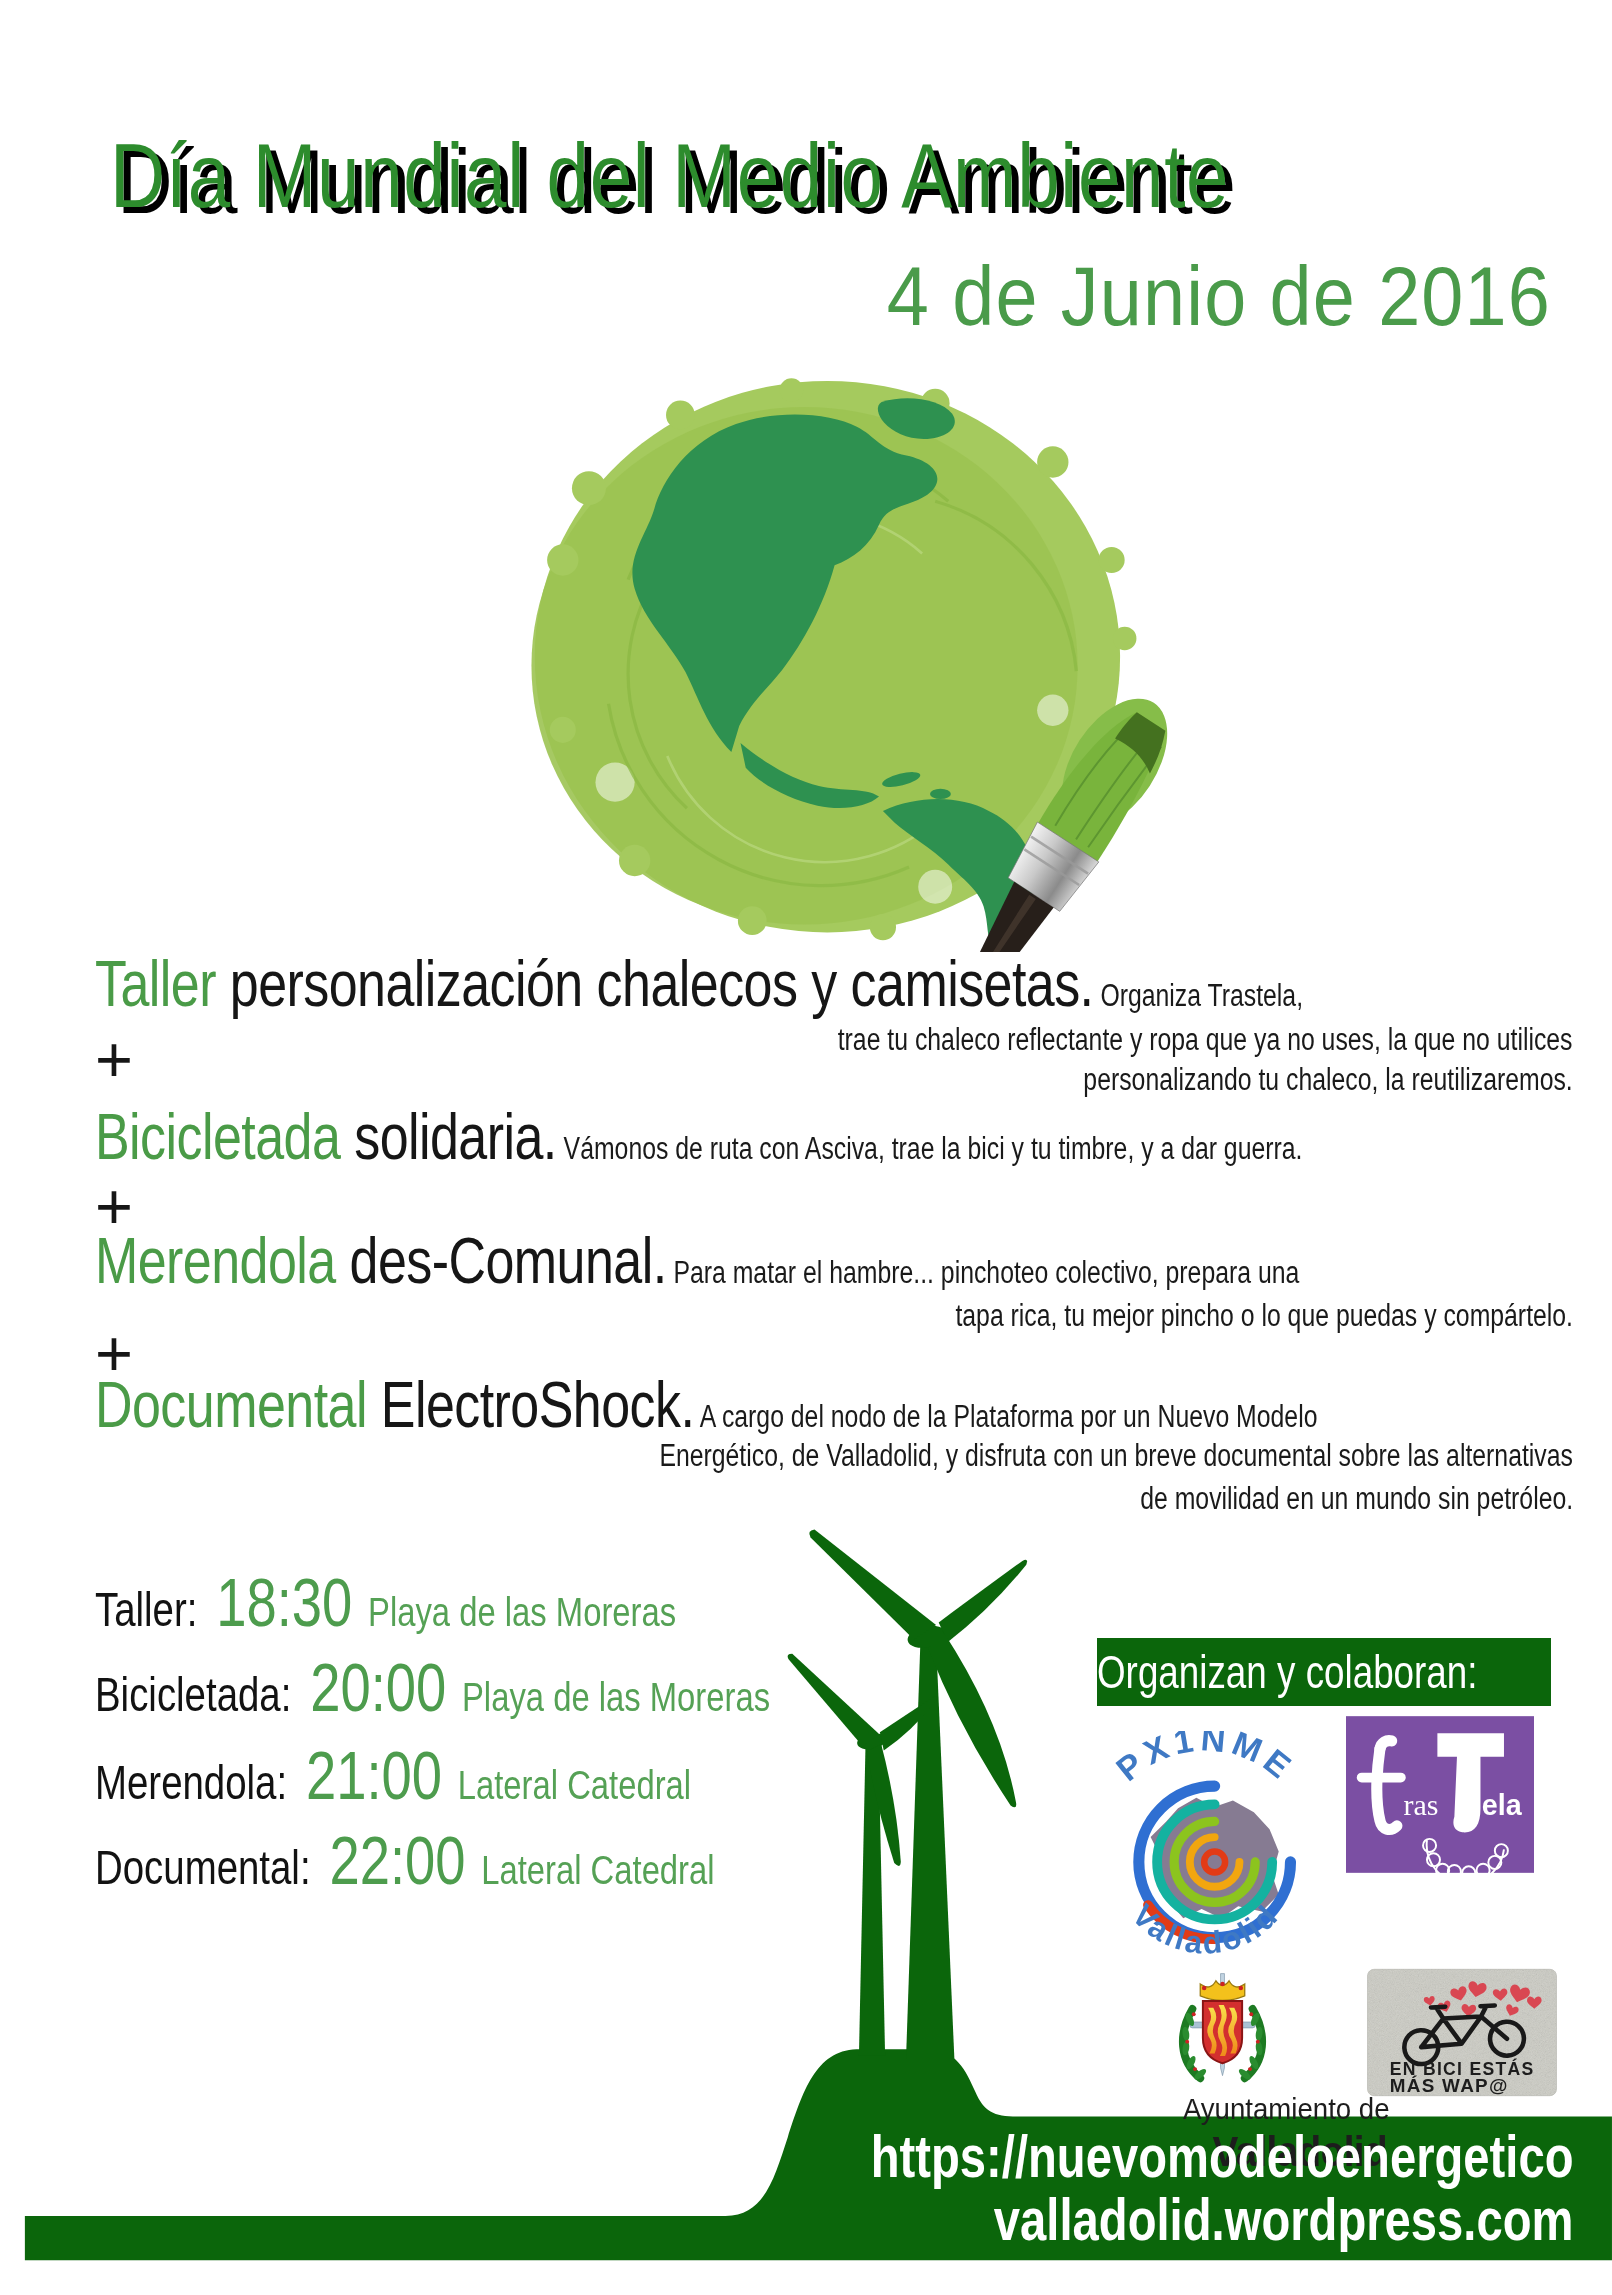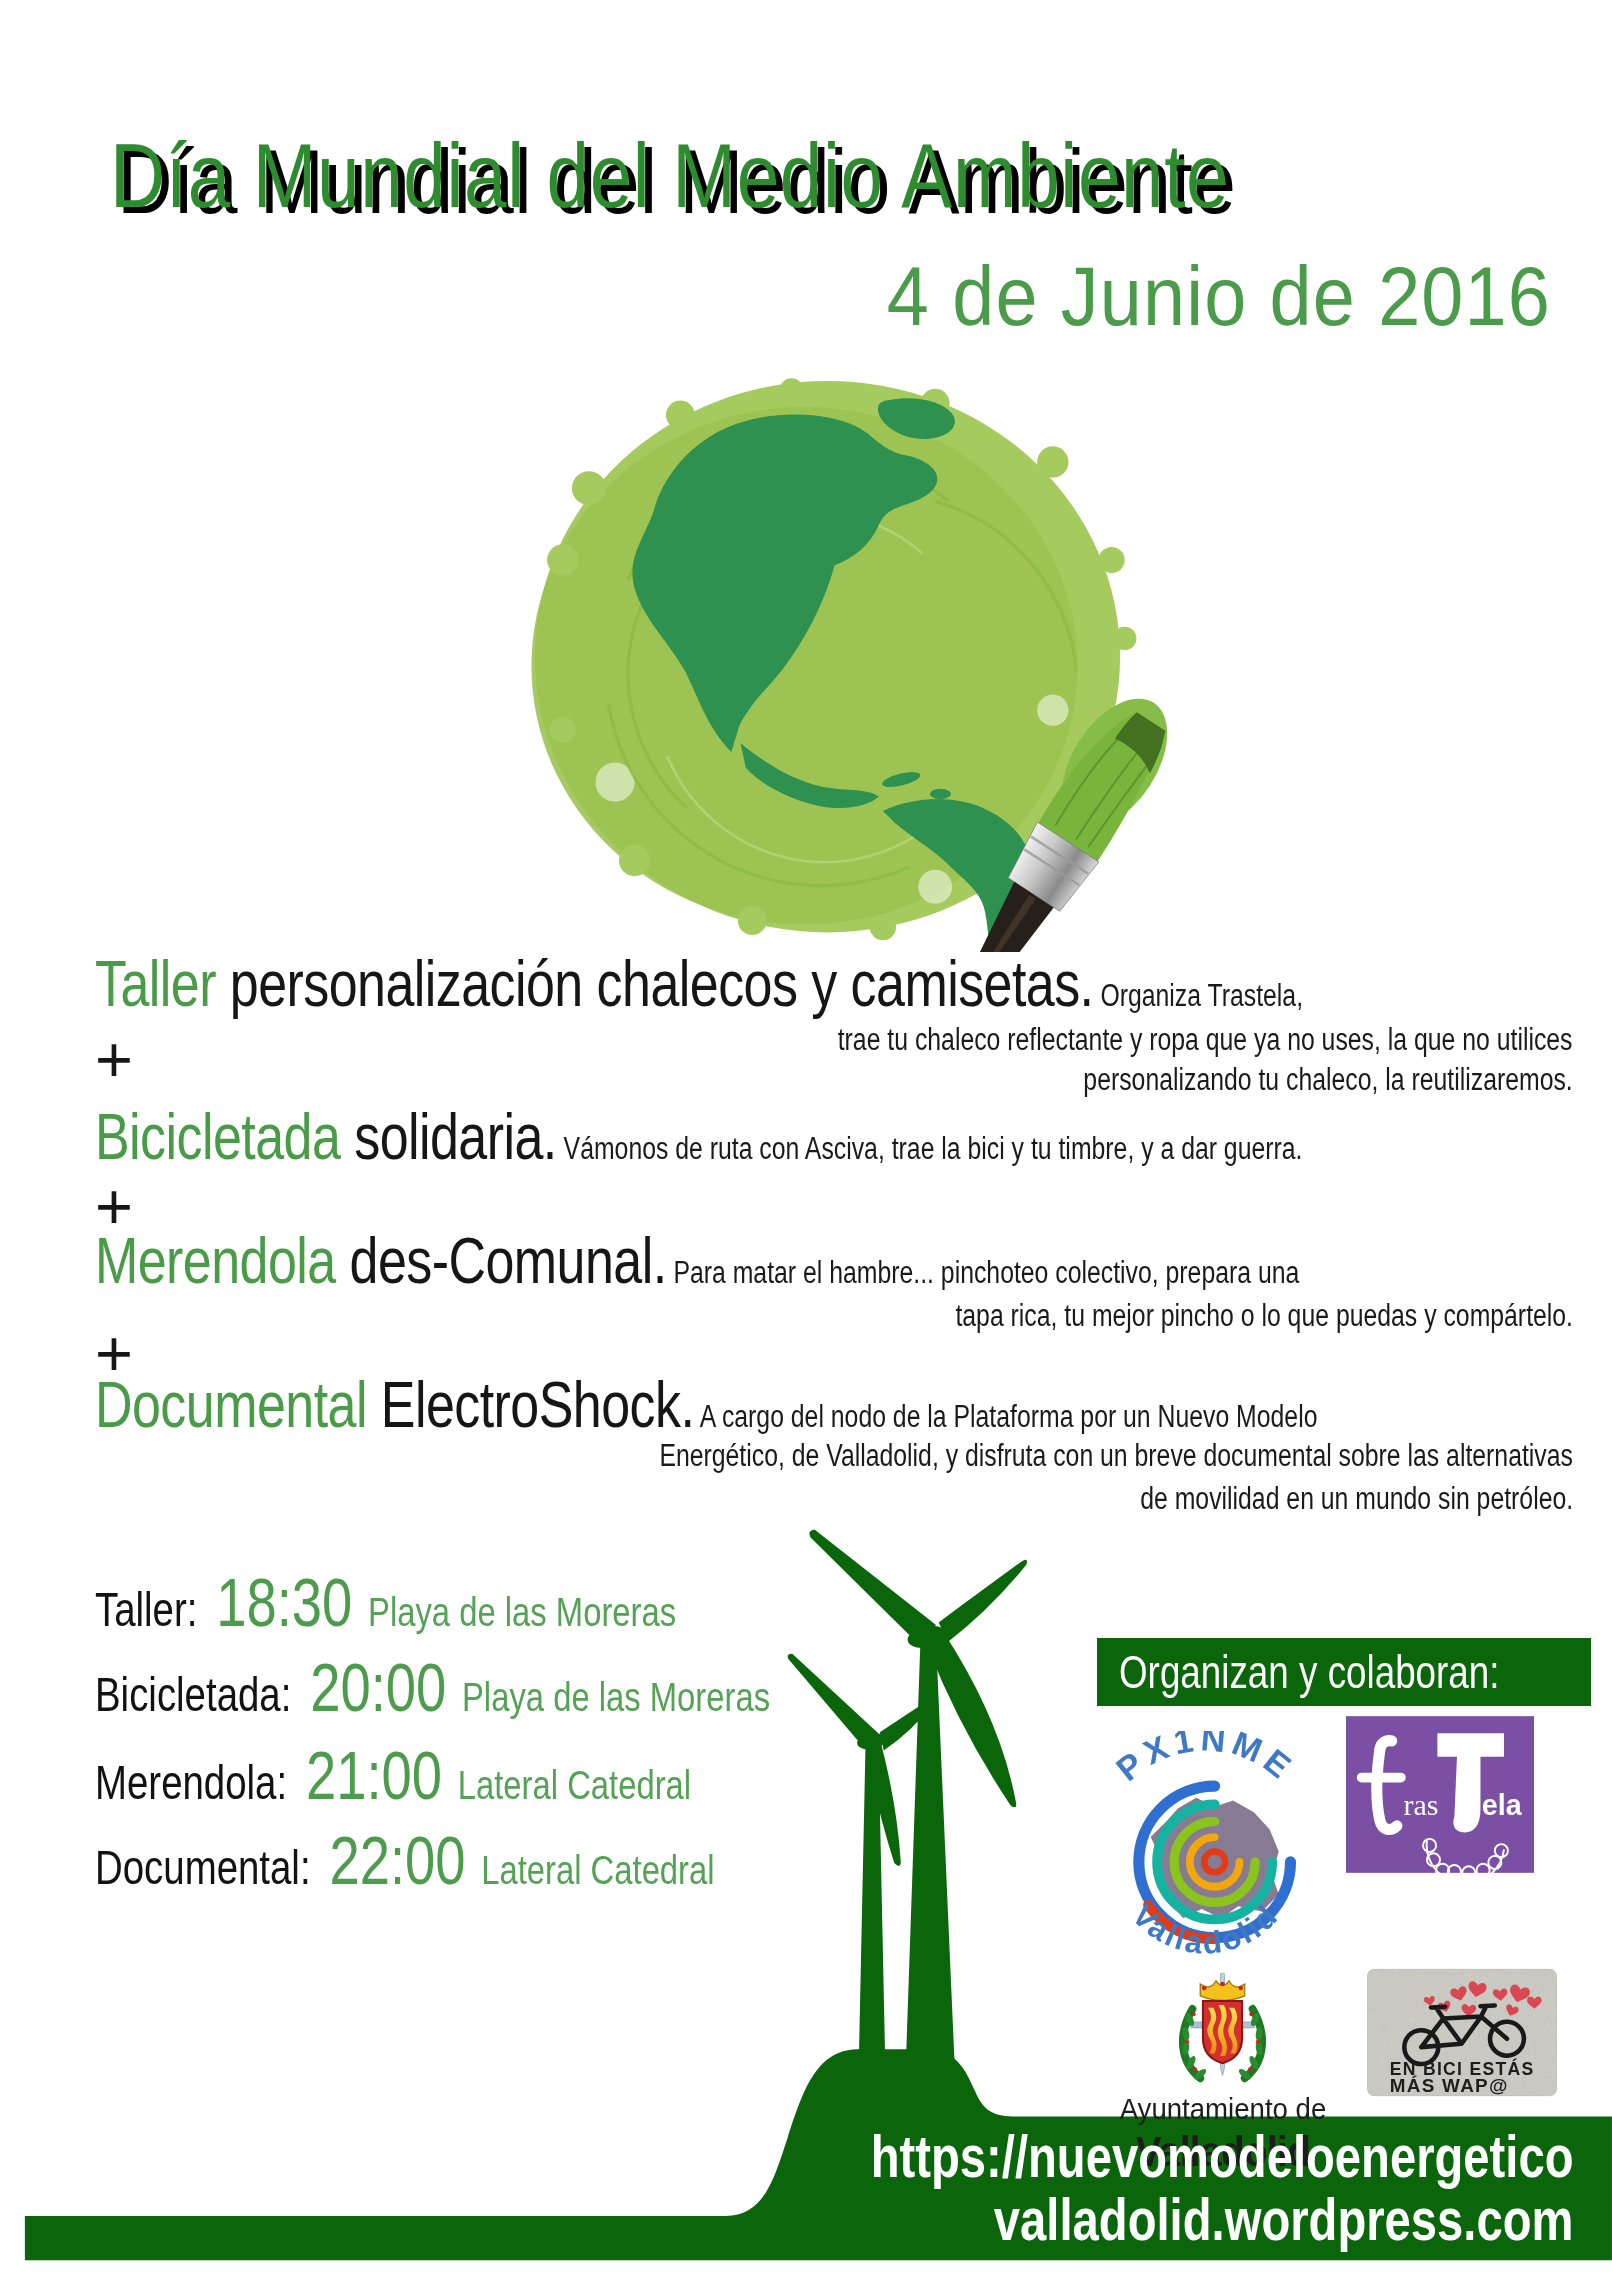--- a/index.html
+++ b/index.html
@@ -23,27 +23,27 @@
   .ev-big   { font-size:65px; color:#161616; letter-spacing:-0.7px; }
   .ev-green { color:#4a9b47; }
   .ev-note  { font-size:31px; color:#1a1a1a; letter-spacing:0; }
   .plus     { font-size:65px; color:#161616; }
 
   .sch-label { font-size:48px;  color:#121212; margin-right:23.5px; }
   .sch-time  { font-size:68px; color:#4d9c4d; margin-right:19.6px; }
   .sch-place { font-size:41px;  color:#55a155; }
 
   .org-header {
-    left:1097px; top:1638px; width:494px; height:68px; background:#0b660b;
-    color:#ffffff; font-size:46px; line-height:68px; padding-left:22px;
+    left:1097px; top:1638px; width:454px; height:68px; background:#0b660b;
+    color:#ffffff; font-size:46px; line-height:68px; 
     box-sizing:border-box; white-space:nowrap;
   }
   .org-header-inner { display:inline-block; transform:scaleX(0.8); transform-origin:left center; }
 
-  .ayto-text { left:1092px; top:2090px; width:262px; text-align:center; color:#1d1d1d; }
+  .ayto-text { left:1138px; top:2090px; width:262px; text-align:right; color:#1d1d1d; }
   .ayto-l1 { font-size:30px; line-height:37px; transform:scaleX(0.92); transform-origin:center top; }
   .ayto-l2 { font-size:43px; font-weight:bold; line-height:48px; transform:scaleX(0.9); transform-origin:center top; letter-spacing:-0.7px; }
 
   .url-box { right:38px; top:2126px; text-align:right; color:#ffffff; font-weight:bold;
              font-size:59px; line-height:63px; transform:scaleX(0.8); transform-origin:right top; }
   .z0 { z-index:0; } .z1 { z-index:1; } .z2 { z-index:2; }
 </style>
 </head>
 <body>
 

